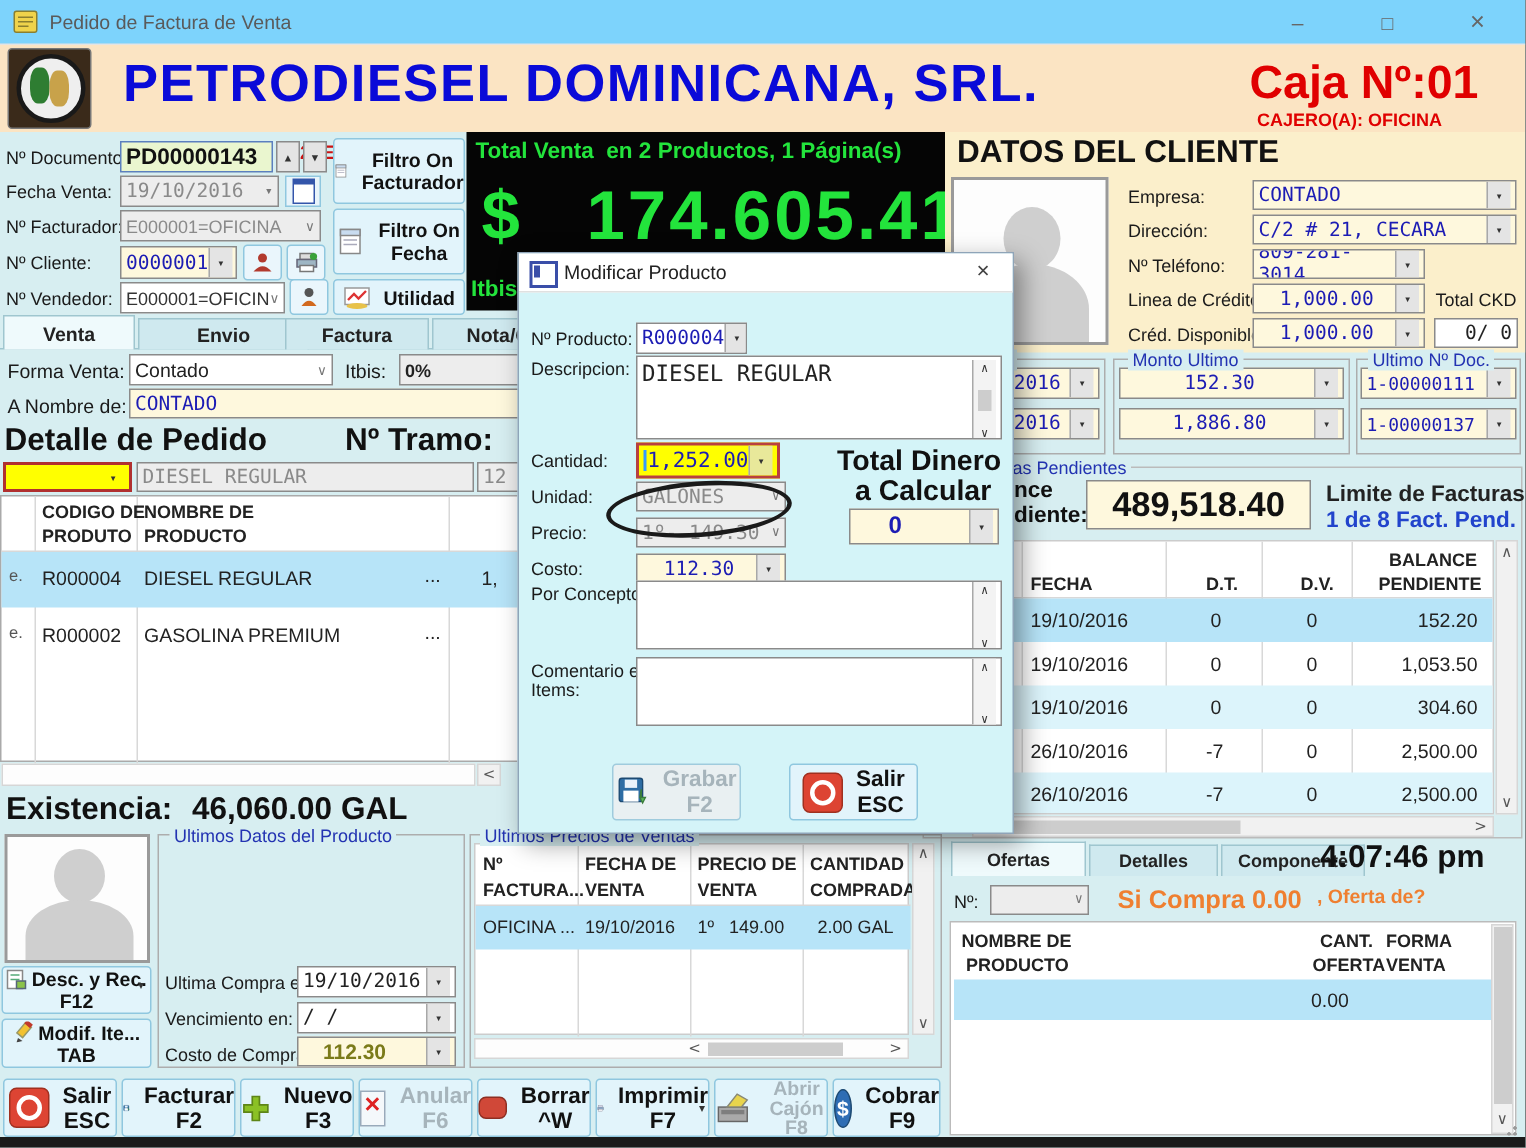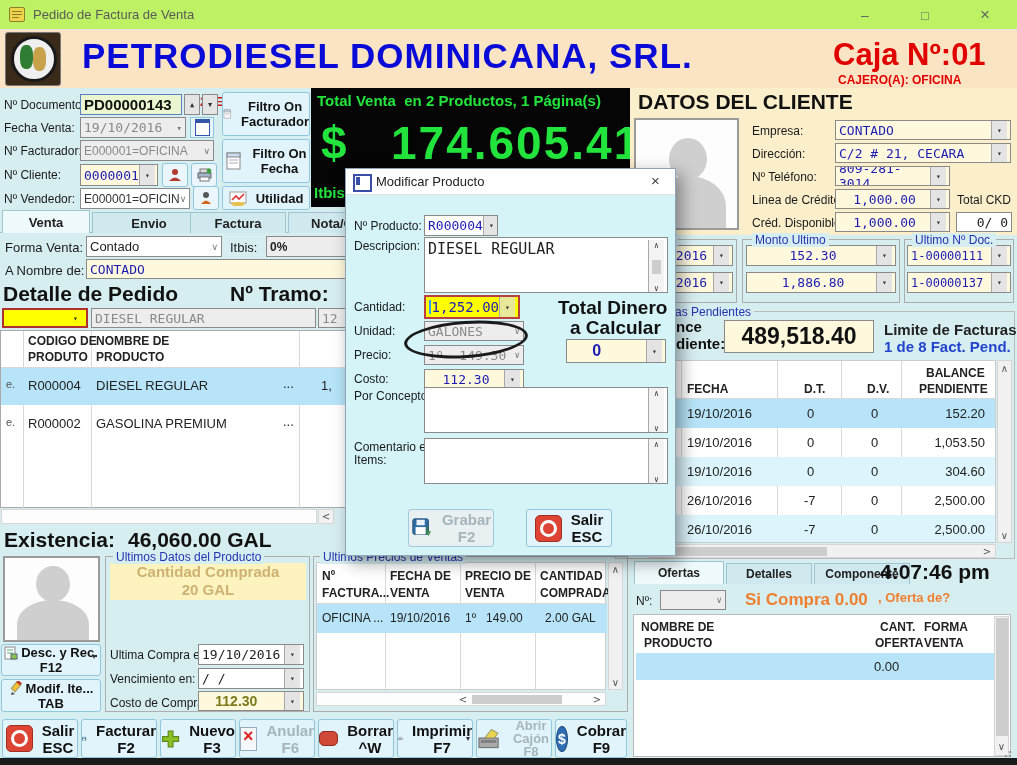--- a/index.html
+++ b/index.html
@@ -34,21 +34,21 @@
   .tab{position:absolute;box-sizing:border-box;border:1px solid #9FC6CF;border-bottom:none;background:#CFE9EF;
     display:flex;align-items:center;justify-content:center;font-weight:bold;font-size:13px;color:#222;}
   .tab.on{background:#EFFAFC;height:24px;z-index:2;}
   .green{color:#23E43C;}
 </style>
 </head>
 <body>
 
 <div id="screen">
 
-  <div class="abs" style="left:0;top:0;width:1017px;height:30px;background:#bef264;border-bottom:1px solid #E4E4E4;">
+  <div class="abs" style="left:0;top:0;width:1017px;height:30px;background:#7dd3fc;border-bottom:1px solid #E4E4E4;">
     <div class="abs" style="left:9px;top:7px;width:16px;height:15px;background:#EFD34B;border:1px solid #8B7F2E;border-radius:2px;">
       <div class="abs" style="left:2px;top:3px;width:10px;height:1px;background:#8B7F2E;"></div>
       <div class="abs" style="left:2px;top:6px;width:10px;height:1px;background:#8B7F2E;"></div>
       <div class="abs" style="left:2px;top:9px;width:7px;height:1px;background:#8B7F2E;"></div>
     </div>
     <div class="abs" style="left:33px;top:7px;font:13px 'Liberation Sans',sans-serif;color:#5a5a5a;">Pedido de Factura de Venta</div>
     <div class="abs" style="left:842px;top:0;width:46px;height:30px;display:flex;align-items:center;justify-content:center;color:#666;font-size:14px;">–</div>
     <div class="abs" style="left:902px;top:0;width:46px;height:30px;display:flex;align-items:center;justify-content:center;color:#666;font-size:13px;">□</div>
     <div class="abs" style="left:962px;top:0;width:46px;height:30px;display:flex;align-items:center;justify-content:center;color:#666;font-size:17px;">×</div>
   </div>
@@ -400,23 +400,20 @@
           <polygon points="3,11 6,13 2,14" fill="#444"></polygon>
           <rect x="8" y="0" width="5" height="3" fill="#C0392B" transform="rotate(40 10 1)"></rect>
         </svg>
       <span>Modif. Ite...</span>
       </span>
     <span>TAB</span>
   </div>
 
   <div class="grp" style="left:105px;top:556px;width:205px;height:156px;"></div>
   <div class="grplbl" style="left:113px;top:550px;background:#D7EEF1;">Ultimos Datos del Producto</div>
-  <div class="abs" style="left:110px;top:563px;width:196px;height:37px;background:#FCF3BE;text-align:center;font:bold 15px 'Liberation Sans',sans-serif;color:#CDB273;line-height:18px;">
-    <span>Cantidad Comprada</span><br><span>20 GAL</span>
-  </div>
   <div class="abs lbl" style="left:110px;top:648px;">Ultima Compra en:</div>
   <div class="fld" style="left:198px;top:644px;width:106px;height:21px;color:#222;">
       <span>19/10/2016</span>
       <span class="da">▾</span>
     </div>
   <div class="abs lbl" style="left:110px;top:672px;">Vencimiento en:</div>
   <div class="fld" style="left:198px;top:668px;width:106px;height:21px;color:#222;justify-content:center;">
       <span>/  /</span>
       <span class="da">▾</span>
     </div>

